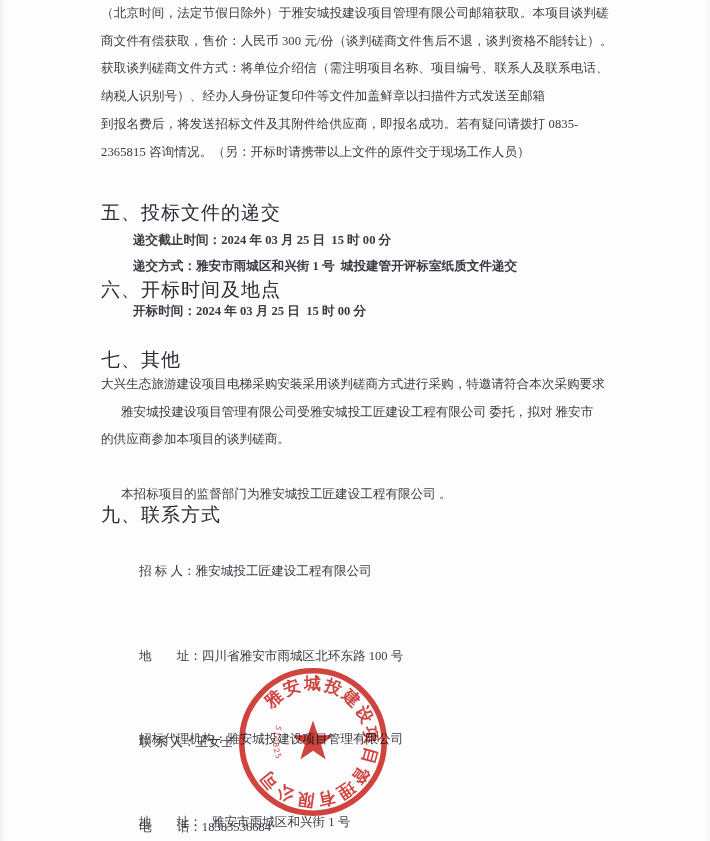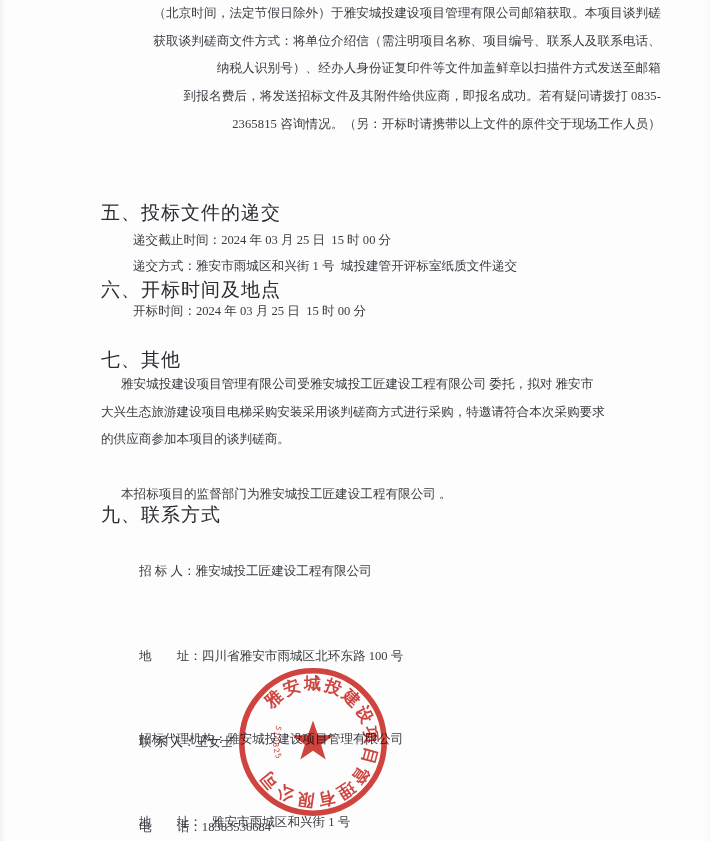--- a/index.html
+++ b/index.html
@@ -9,27 +9,27 @@
     background:#ffffff;
     position:relative;
     overflow:hidden;
   }
   .page {
     position:absolute; inset:0;
     background:linear-gradient(90deg, #f2f2f2 0px, #fdfdfd 6px, #fdfdfd 704px, #f7f7f7 710px);
   }
   .line { white-space:pre; color:#3a3a42; font-size:12.6px; }
   .intro { position:absolute; left:101px; top:0; width:560px; }
-  .intro .line { line-height:27.7px; letter-spacing:0.1px;text-align:right; }
+  .intro .line { line-height:27.7px; letter-spacing:0.1px; }
   .heading {
     position:absolute; left:101px; height:26px; line-height:26px;
     font-size:19px; font-weight:normal; color:#2b2b33; letter-spacing:1px;
     white-space:pre;
   }
-  .rows { position:absolute; left:133px; width:540px; }
+  .rows { position:absolute; left:133px; width:540px;font-weight:bold; }
   .rows .line { line-height:26px; }
   .para { position:absolute; left:101px; width:560px; }
   .para .line { line-height:27.5px; }
   .para .line.indent { padding-left:20px; }
   .contacts { position:absolute; left:120px; width:560px; }
   .contacts .row { line-height:28.5px; white-space:pre; font-size:12.6px; color:#3a3a42; }
   .agency .row { line-height:27.7px; }
   .lbl { color:#3a3a42; }
   .val { color:#3a3a42; }
   .agency .row .val.pad { padding-left:10px; }
@@ -38,41 +38,42 @@
     mix-blend-mode:multiply; opacity:0.9; pointer-events:none;
   }
 </style>
 </head>
 <body>
 
 <div class="page">
 
   <div class="intro">
     <div class="line">（北京时间，法定节假日除外）于雅安城投建设项目管理有限公司邮箱获取。本项目谈判磋</div>
+    <div class="line">商文件有偿获取，售价：人民币 300 元/份（谈判磋商文件售后不退，谈判资格不能转让）。</div>
     <div class="line">获取谈判磋商文件方式：将单位介绍信（需注明项目名称、项目编号、联系人及联系电话、</div>
     <div class="line">纳税人识别号）、经办人身份证复印件等文件加盖鲜章以扫描件方式发送至邮箱</div>
     <div class="line">到报名费后，将发送招标文件及其附件给供应商，即报名成功。若有疑问请拨打 0835-</div>
     <div class="line">2365815 咨询情况。（另：开标时请携带以上文件的原件交于现场工作人员）</div>
   </div>
 
   <div class="heading" style="top:200px">五、投标文件的递交</div>
   <div class="rows" style="top:227px">
     <div class="line">递交截止时间：2024 年 03 月 25 日  15 时 00 分</div>
     <div class="line">递交方式：雅安市雨城区和兴街 1 号  城投建管开评标室纸质文件递交</div>
   </div>
 
   <div class="heading" style="top:277px">六、开标时间及地点</div>
   <div class="rows" style="top:298px">
     <div class="line">开标时间：2024 年 03 月 25 日  15 时 00 分</div>
   </div>
 
   <div class="heading" style="top:347px">七、其他</div>
   <div class="para" style="top:371px">
+    <div class="line">大兴生态旅游建设项目电梯采购安装采用谈判磋商方式进行采购，特邀请符合本次采购要求</div>
     <div class="line indent">雅安城投建设项目管理有限公司受雅安城投工匠建设工程有限公司 委托，拟对 雅安市</div>
-    <div class="line">大兴生态旅游建设项目电梯采购安装采用谈判磋商方式进行采购，特邀请符合本次采购要求</div>
     <div class="line">的供应商参加本项目的谈判磋商。</div>
   </div>
 
   <div class="para" style="top:481px">
     <div class="line indent">本招标项目的监督部门为雅安城投工匠建设工程有限公司 。</div>
   </div>
 
   <div class="heading" style="top:502px">九、联系方式</div>
 
   <div class="contacts tenderer" style="top:528px">

